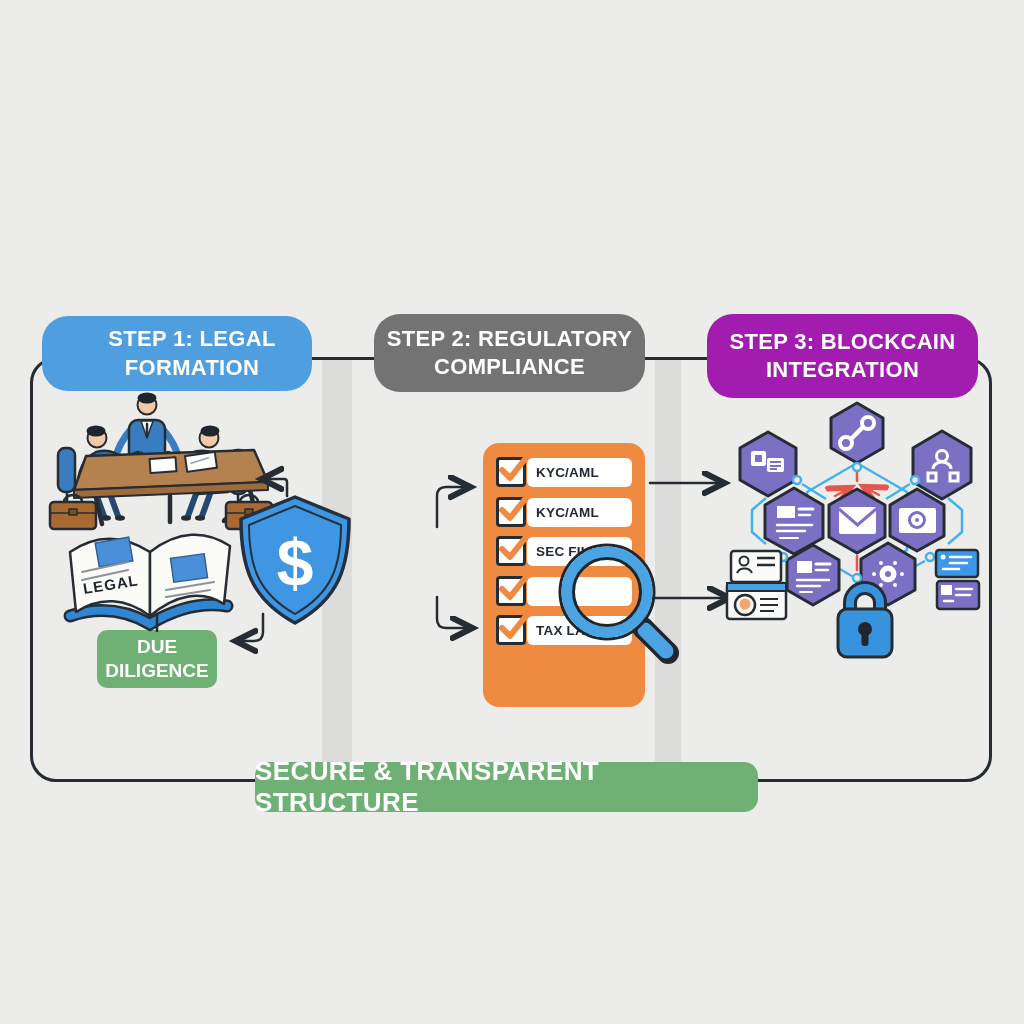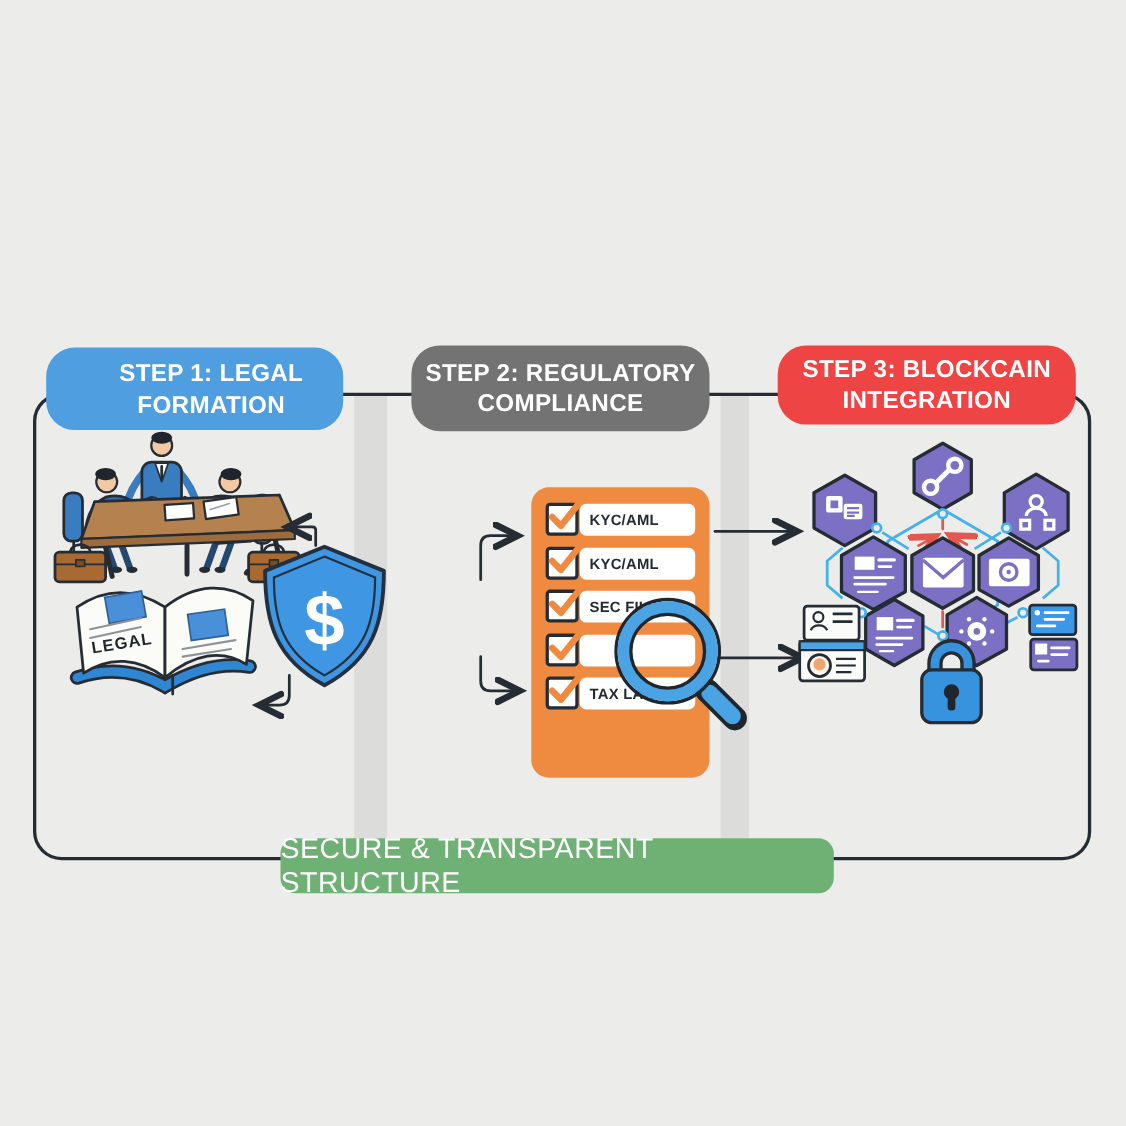--- a/index.html
+++ b/index.html
@@ -8,37 +8,37 @@
   .vbar{position:absolute;top:359px;height:403px;background:#dcddda;z-index:1;}
   .vbar.b1{left:322px;width:30px;}
   .vbar.b2{left:655px;width:26px;}
   .frame{position:absolute;left:30px;top:357px;width:956px;height:419px;
          border:3px solid #262c33;border-radius:26px;z-index:2;}
   .hdr{position:absolute;border-radius:26px;color:#fff;font-weight:bold;font-size:22px;
        line-height:1.28;display:flex;align-items:center;justify-content:center;
        text-align:center;letter-spacing:.3px;z-index:4;padding:0 10px;box-sizing:border-box;}
   .hdr.h1{left:42px;top:316px;width:270px;height:75px;background:#4f9edf;padding-left:40px;}
   .hdr.h2{left:374px;top:314px;width:271px;height:78px;background:#737373;}
-  .hdr.h3{left:707px;top:314px;width:271px;height:72px;background:#ef4444;}
+  .hdr.h3{left:707px;top:314px;width:271px;height:84px;background:#a21caf;}
   .checklist{position:absolute;left:483px;top:443px;width:162px;height:264px;
              background:#ef8b40;border-radius:16px;z-index:3;}
   .chk-row{position:absolute;left:0;width:100%;height:30px;}
   .chk-box{position:absolute;left:13px;top:0;width:24px;height:24px;background:#fff;
            border:3px solid #262c33;border-radius:4px;}
   .chk-box svg{position:absolute;left:-3px;top:-6px;overflow:visible;}
   .chk-label{position:absolute;left:44px;top:1px;width:105px;height:29px;background:#fff;
              border-radius:6px;font-weight:bold;font-size:13.5px;color:#242a33;
              line-height:29px;padding-left:9px;box-sizing:border-box;letter-spacing:.2px;}
   .due{position:absolute;left:97px;top:630px;width:120px;height:58px;background:#6fb074;
        border-radius:10px;color:#fff;font-weight:bold;font-size:19px;line-height:1.25;
        display:flex;align-items:center;justify-content:center;text-align:center;z-index:4;}
   .spv{position:absolute;left:343px;top:537px;width:112px;color:#2b3140;font-weight:bold;
        font-size:27px;line-height:1.12;text-align:center;z-index:4;letter-spacing:.5px;}
   .banner{position:absolute;left:255px;top:762px;width:503px;height:50px;background:#6fb074;
-          border-radius:14px;color:#fff;font-weight:normal;font-size:26px;letter-spacing:.4px;
+          border-radius:14px;color:#fff;font-weight:bold;font-size:26px;letter-spacing:.4px;
           display:flex;align-items:center;justify-content:center;z-index:4;}
   svg.overlay{position:absolute;left:0;top:0;z-index:5;pointer-events:none;}
 </style>
 </head>
 <body>
 
 <div class="stage">
   <div class="vbar b1"></div>
   <div class="vbar b2"></div>
   <div class="frame"></div>
@@ -89,20 +89,23 @@
     <div class="chk-row" style="top:172px">
       <span class="chk-box">
         <svg width="34" height="30" viewBox="0 0 34 30">
             <polyline points="6,16 14,24 30,4" fill="none" stroke="#ef8b40" stroke-width="6" stroke-linecap="round" stroke-linejoin="round"></polyline>
           </svg>
       </span>
       <span class="chk-label">TAX LAW</span>
     </div>
   </div>
 
+  <div class="due">
+    <span>DUE DILIGENCE</span>
+  </div>
 
 
   <div class="banner">
     <span>SECURE &amp; TRANSPARENT STRUCTURE</span>
   </div>
 
   <svg class="overlay" width="1024" height="1024" viewBox="0 0 1024 1024">
     <defs>
       <marker id="ah" markerWidth="12" markerHeight="12" refX="8" refY="5" orient="auto">
         <path d="M1,1 L9,5 L1,9" fill="none" stroke="#262c33" stroke-width="2.4" stroke-linecap="round"></path>

